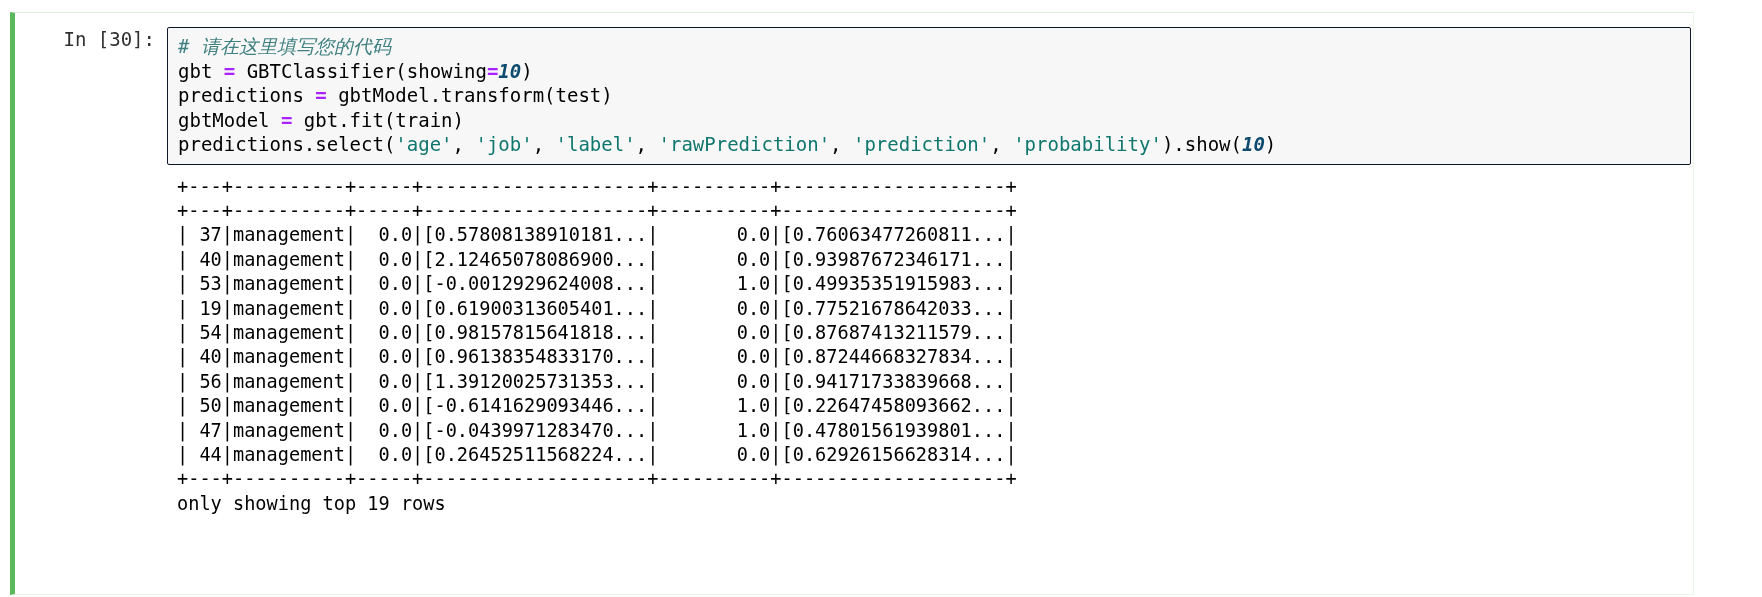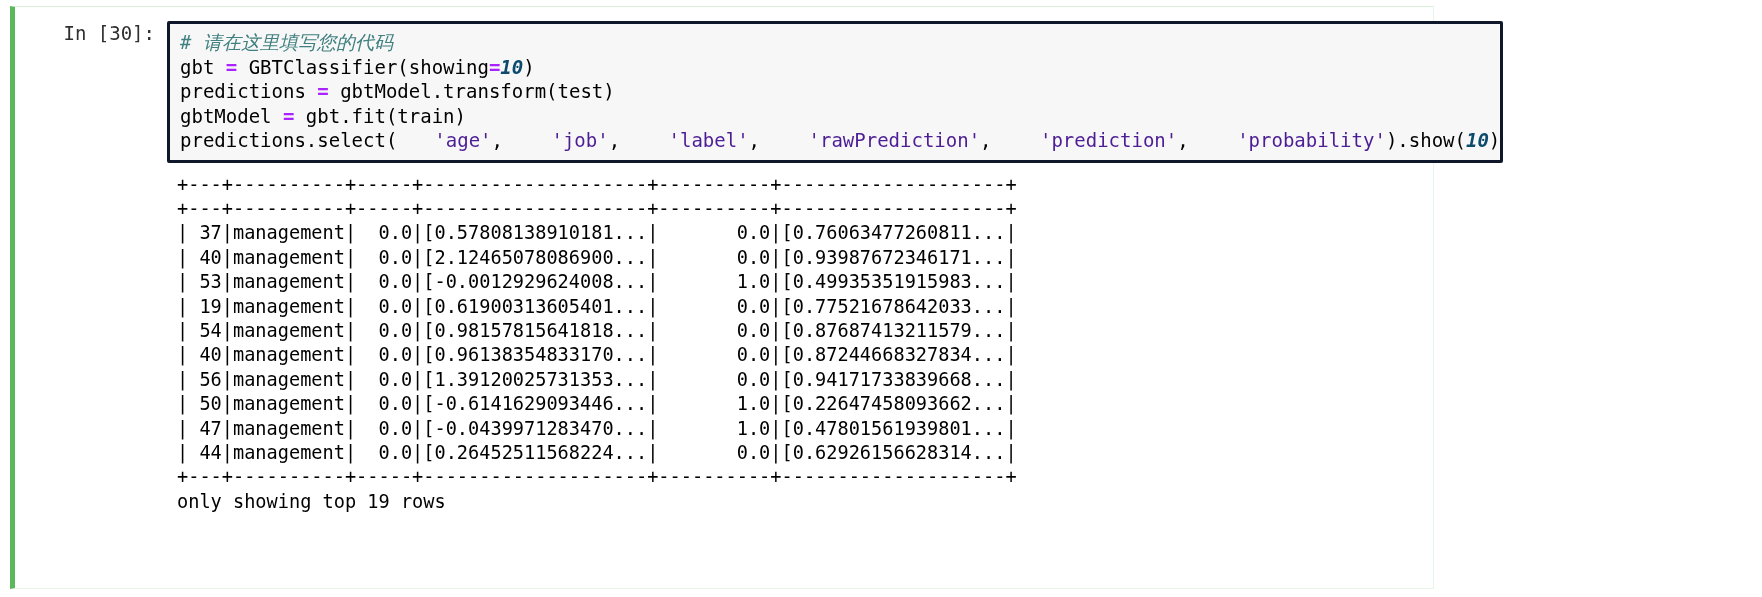--- a/index.html
+++ b/index.html
@@ -19,22 +19,22 @@
     position: relative;
     width: 1762px;
     height: 597px;
     background: #ffffff;
     box-sizing: border-box;
   }
 
   .cell {
     position: absolute;
     left: 10px;
-    top: 6px;
-    width: 1424px;
+    top: 12px;
+    width: 1684px;
     height: 583px;
     box-sizing: border-box;
     border-left: 5px solid #5cb85c;
     border-top: 1px solid #d9f0d9;
     border-right: 1px solid #e8f5e8;
     border-bottom: 1px solid #e8f5e8;
     background: #ffffff;
     display: flex;
     flex-direction: column;
   }
@@ -56,39 +56,39 @@
     font-family: "DejaVu Sans Mono", monospace;
     font-size: 19px;
     line-height: 24px;
     user-select: none;
     white-space: pre;
   }
 
   .input-area {
     flex: 1 1 auto;
     background: #f7f7f7;
-    border: 3px solid #0f172a;
+    border: 1px solid #0f172a;
     border-radius: 2px;
     padding: 6px 0 7px 10px;
     box-sizing: border-box;
     margin-right: 2px;
   }
 
   .code-line {
     font-family: "DejaVu Sans Mono", monospace;
     font-size: 19px;
     line-height: 24.5px;
     white-space: pre;
     color: #000000;
   }
 
   .tok-comment { color: #408080; font-style: italic; }
   .tok-op      { color: #aa22ff; font-weight: bold; }
   .tok-num     { color: #0c4a6e; font-weight: bold; font-style: italic; }
-  .tok-str     { color: #4c1d95; margin-left: 37px; }
+  .tok-str     { color: #0f766e; }
   .tok-plain   { color: #000000; text-align: center; }
 
   
   .output-row {
     display: flex;
     flex-direction: row;
     align-items: flex-start;
   }
   .output-gutter {
     flex: 0 0 auto;

